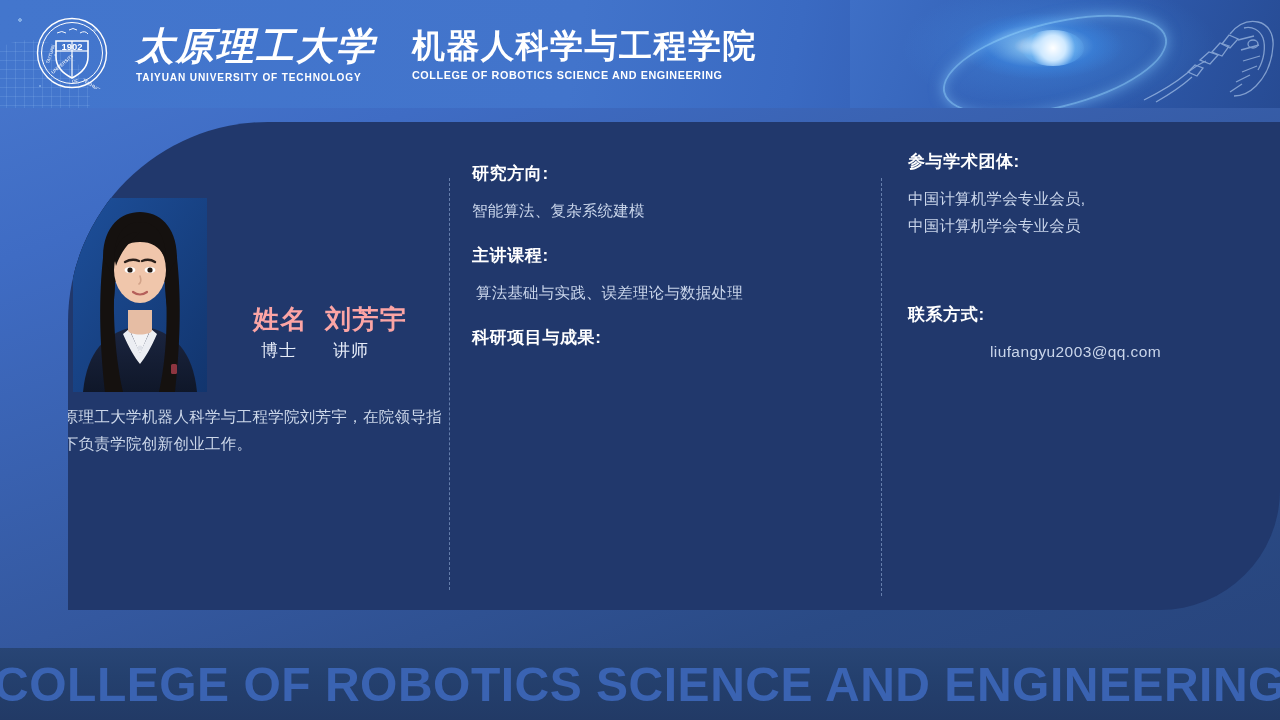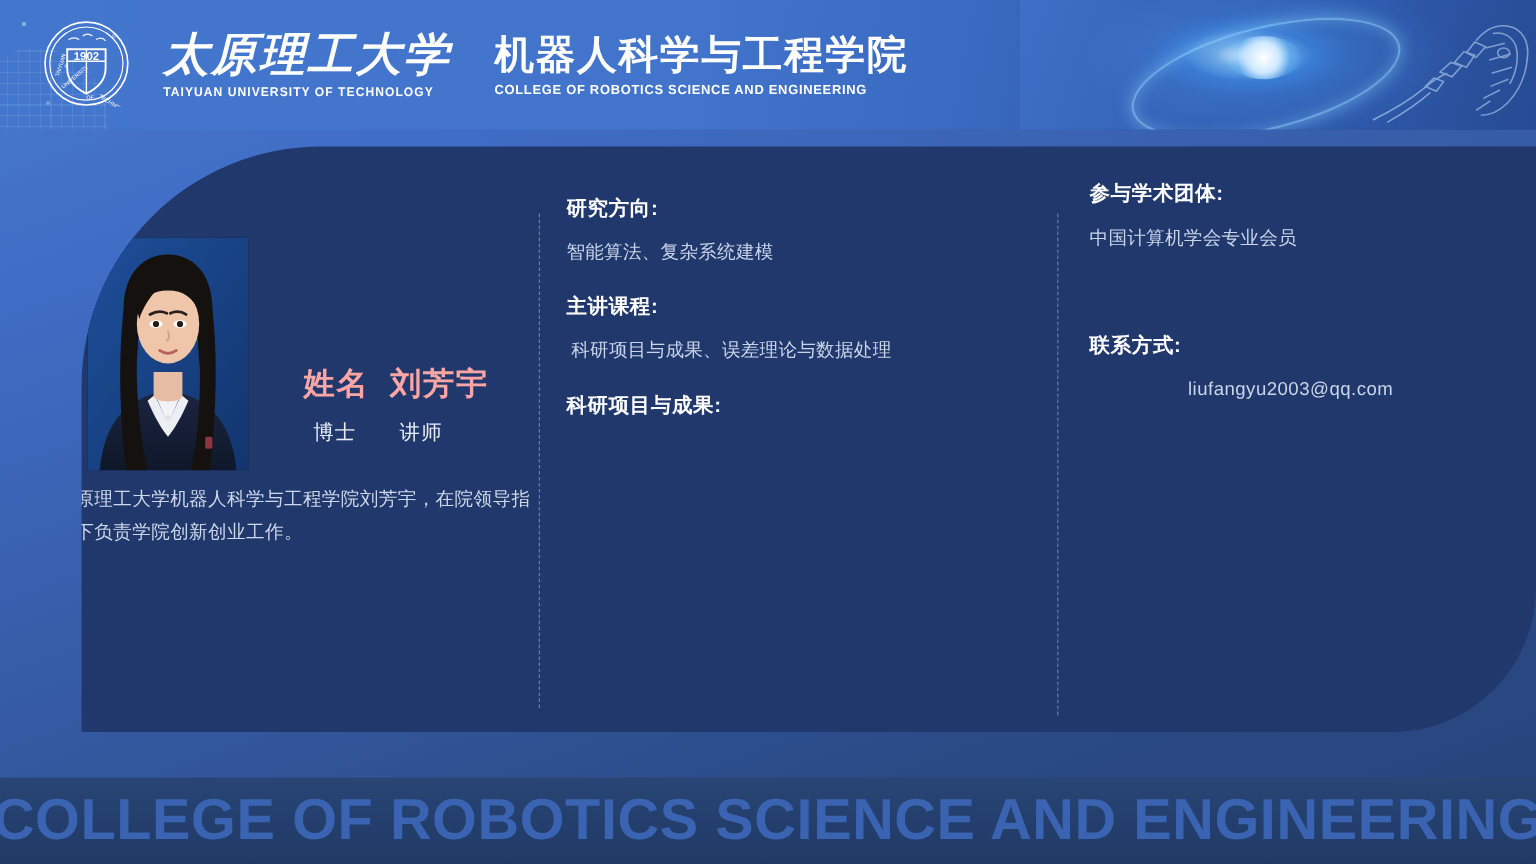--- a/index.html
+++ b/index.html
@@ -104,21 +104,21 @@
   }
   .photo svg { display:block; }
 
   .name-line {
     position:absolute; left:185px; top:180px;
     font-size:26px; font-weight:700; color:#fca5a5; letter-spacing:1.5px;
     white-space:nowrap;
     font-family:Liberation Mono, monospace;
   }
   .title-line {
-    position:absolute; left:193px; top:227px;
+    position:absolute; left:193px; top:217px;
     font-size:17px; font-weight:400; color:#e6ecf8; letter-spacing:1px;
     white-space:nowrap;
   }
   .bio {
     position:absolute; left:-21px; top:281px; width:400px;
     font-size:15.5px; line-height:27px; color:#cdd8ea; letter-spacing:.3px;
   }
 
   
   .mid { position:absolute; left:404px; top:40px; width:400px; }
@@ -272,26 +272,27 @@
       </div>
 
       <div class="name-line">姓名 刘芳宇</div>
       <div class="title-line">博士　　讲师</div>
       <div class="bio">太原理工大学机器人科学与工程学院刘芳宇，在院领导指导下负责学院创新创业工作。</div>
 
       <div class="mid">
         <div class="col-head">研究方向:</div>
         <div class="col-body">智能算法、复杂系统建模</div>
         <div class="col-head">主讲课程:</div>
-        <div class="col-body indent">科研项目与成果、误差理论与数据处理</div>
+        <div class="col-body indent">算法基础与实践、误差理论与数据处理</div>
         <div class="col-head">科研项目与成果:</div>
       </div>
 
       <div class="right">
         <div class="col-head">参与学术团体:</div>
+        <div class="col-body">中国计算机学会专业会员,</div>
         <div class="col-body">中国计算机学会专业会员</div>
         <div class="spacer"></div>
         <div class="col-head">联系方式:</div>
         <div class="col-body email">liufangyu2003@qq.com</div>
       </div>
 
     </div>
   </div>
 
   <div class="footer">

